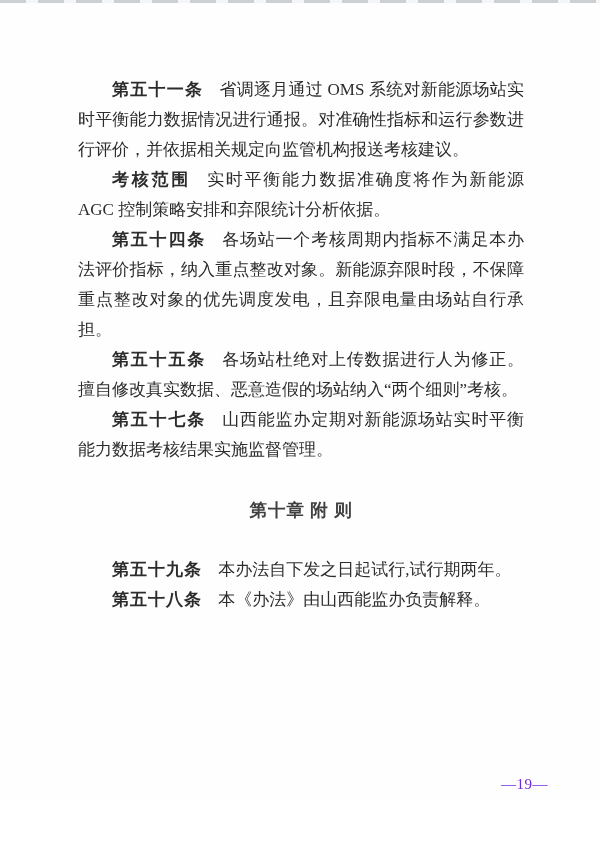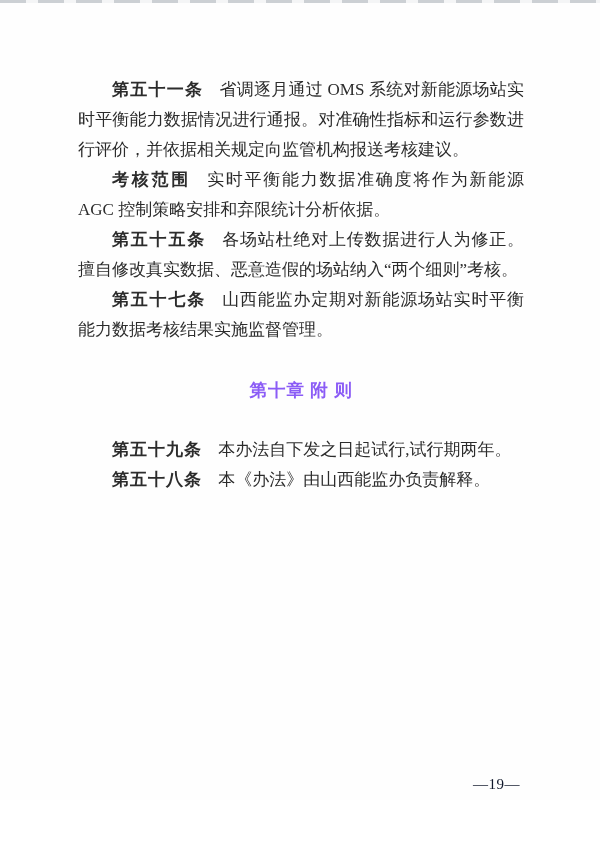--- a/index.html
+++ b/index.html
@@ -39,46 +39,47 @@
     margin-right: 0.95em;
     letter-spacing: 1px;
   }
   .chapter-heading {
     margin: 30px 0;
     text-align: center;
     text-indent: 0;
     font-weight: bold;
     font-size: 17.5px;
     letter-spacing: 1px;
-    color: #8b5cf6;
+    color: #404040;
   }
   .page-number {
     position: absolute;
     top: 776px;
-    left: 473px;
+    left: 501px;
     font-size: 15px;
-    color: #0f172a;
+    color: #6d28d9;
     letter-spacing: 0.5px;
     white-space: nowrap;
   }
 </style>
 </head>
 <body>
 
 <div class="page">
 
   <div class="edge-artifact"></div>
 
   <div class="content">
 
     <p class="para"><span class="art-label">第五十一条</span><span>省调逐月通过 OMS 系统对新能源场站实时平衡能力数据情况进行通报。对准确性指标和运行参数进行评价，并依据相关规定向监管机构报送考核建议。</span></p>
 
 
     <p class="para"><span class="art-label">考核范围</span><span>实时平衡能力数据准确度将作为新能源 AGC 控制策略安排和弃限统计分析依据。</span></p>
 
+    <p class="para"><span class="art-label">第五十四条</span><span>各场站一个考核周期内指标不满足本办法评价指标，纳入重点整改对象。新能源弃限时段，不保障重点整改对象的优先调度发电，且弃限电量由场站自行承担。</span></p>
 
     <p class="para"><span class="art-label">第五十五条</span><span>各场站杜绝对上传数据进行人为修正。擅自修改真实数据、恶意造假的场站纳入“两个细则”考核。</span></p>
 
 
     <p class="para"><span class="art-label">第五十七条</span><span>山西能监办定期对新能源场站实时平衡能力数据考核结果实施监督管理。</span></p>
 
     <p class="para chapter-heading">第十章 附 则</p>
 
     <p class="para"><span class="art-label">第五十九条</span><span>本办法自下发之日起试行,试行期两年。</span></p>
 

